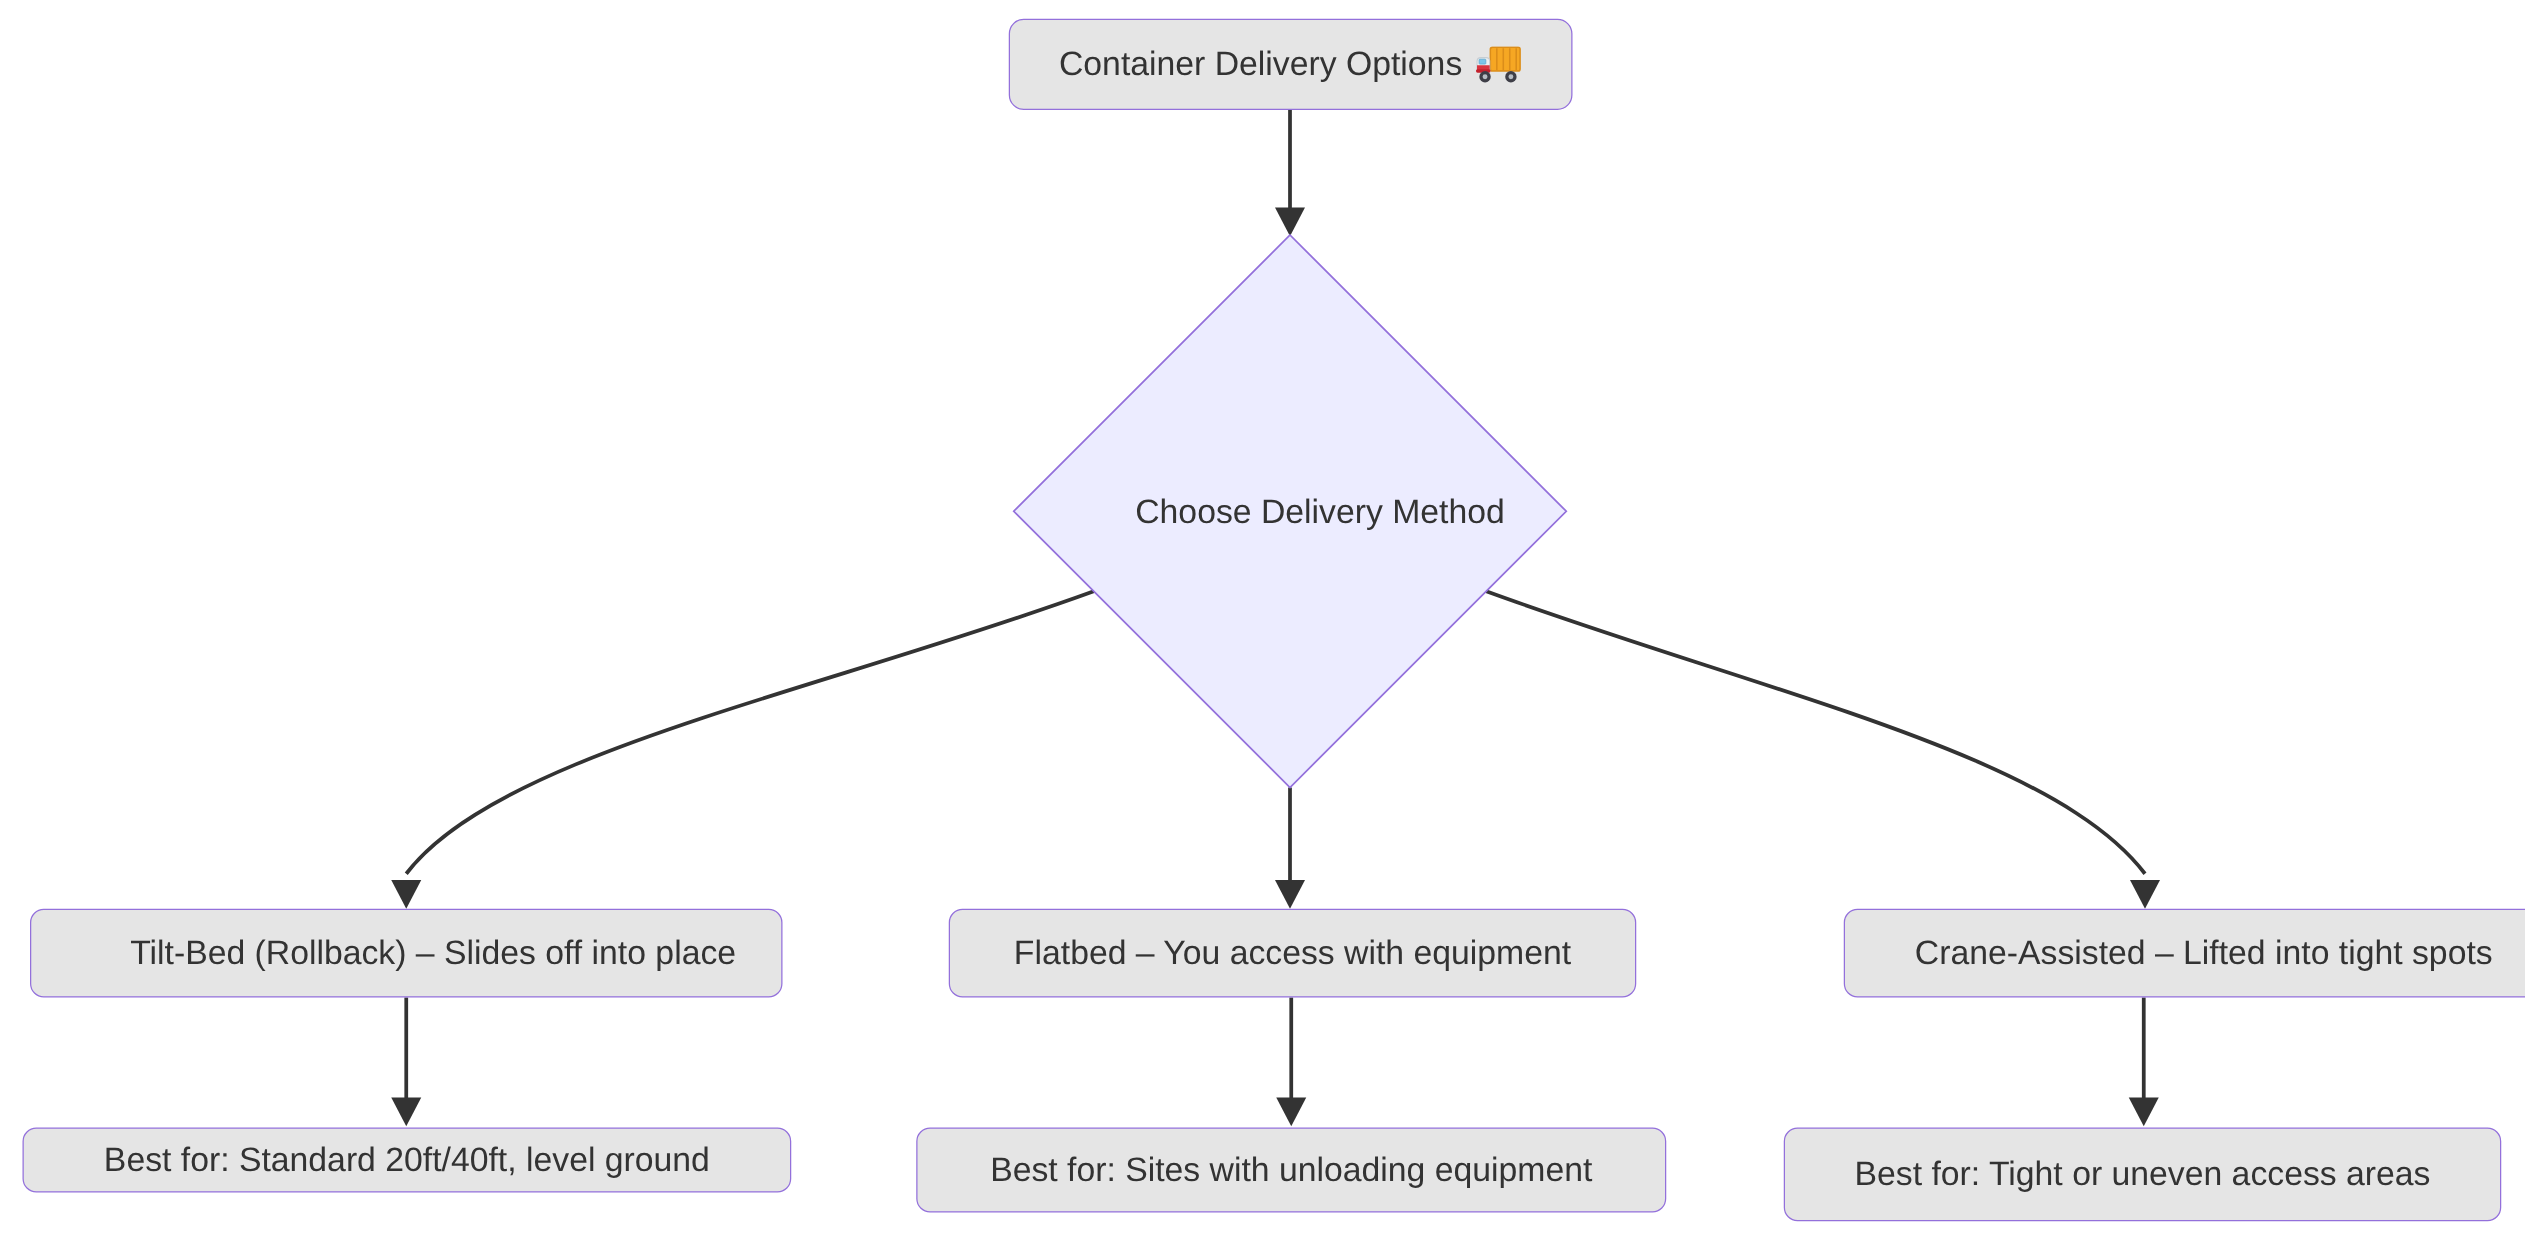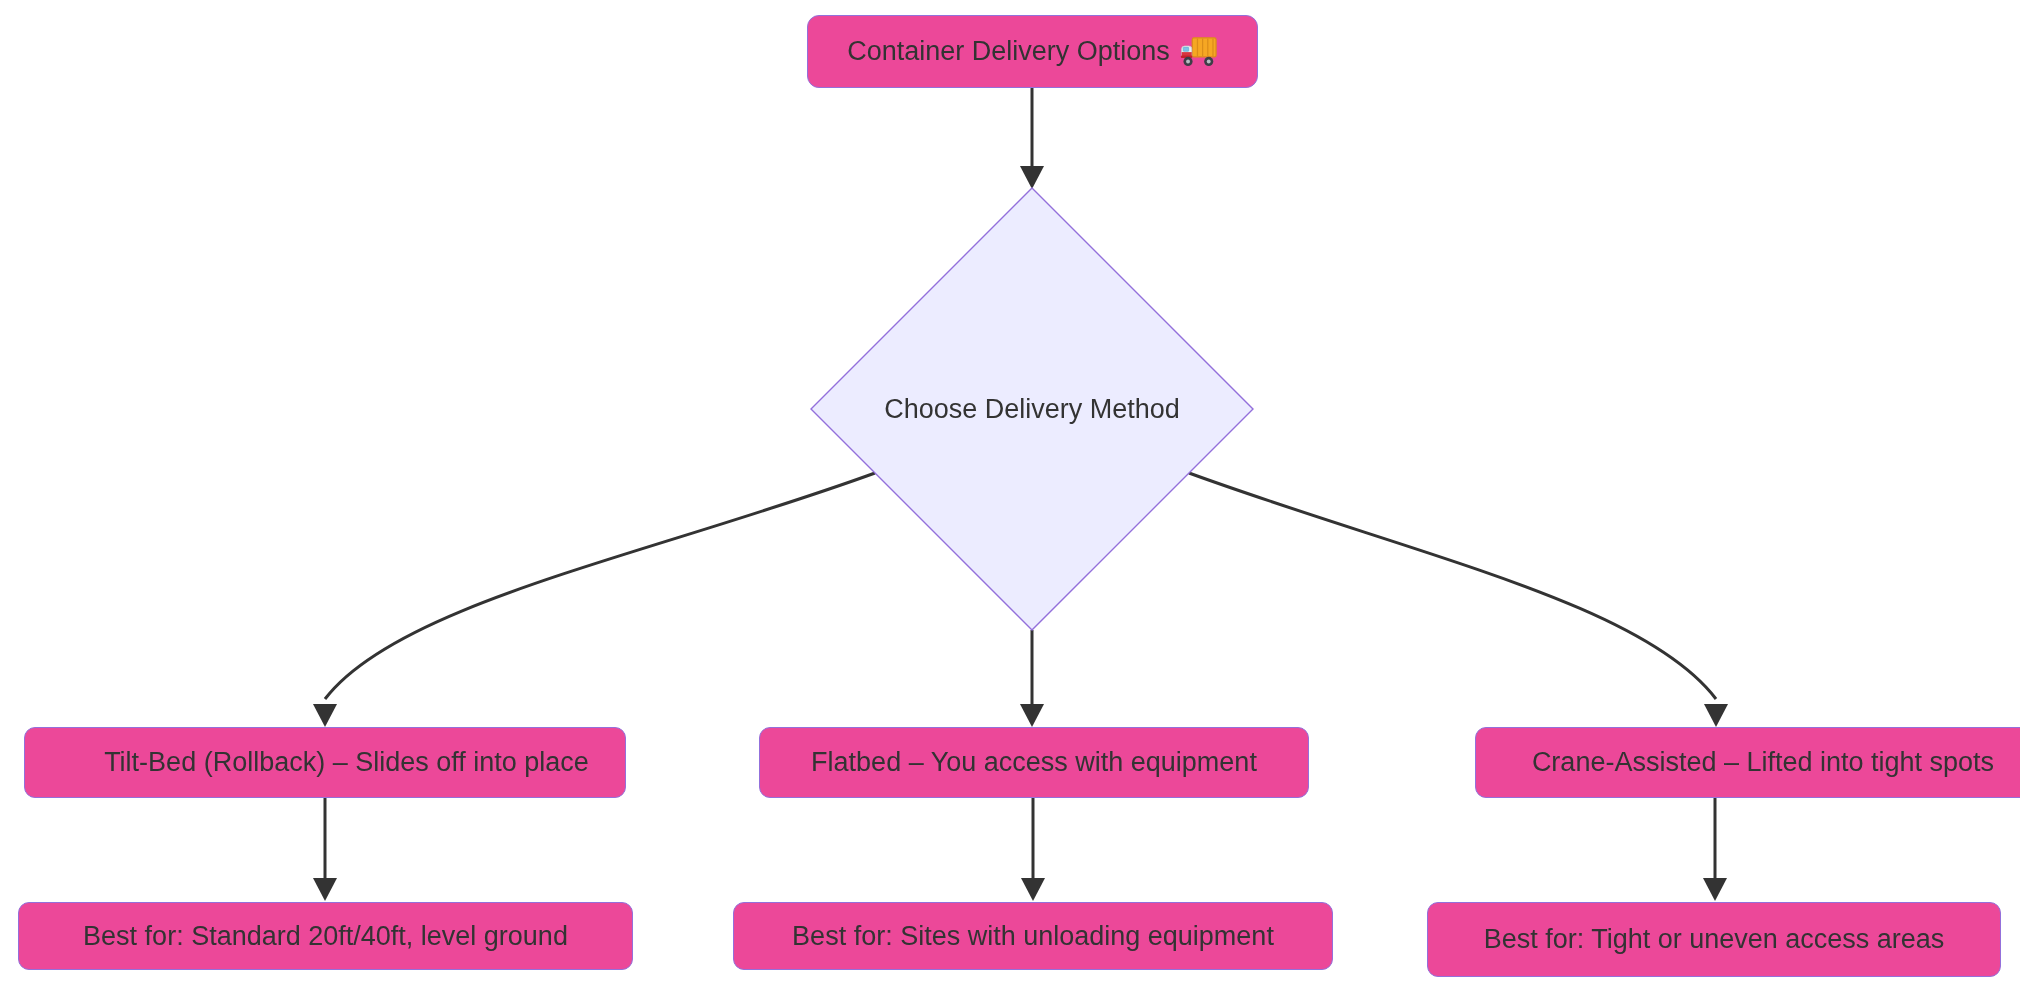--- a/index.html
+++ b/index.html
@@ -32,41 +32,41 @@
     stroke: none;
   }
   .diamond-shape {
     fill: #ECECFF;
     stroke: #9370DB;
     stroke-width: 1.4;
   }
   .node {
     position: absolute;
     box-sizing: border-box;
-    background: #ec4899;
+    background: #e5e5e5;
     border: 1.7px solid #9370DB;
     border-radius: 11px;
     display: flex;
     align-items: center;
     justify-content: center;
     font-size: 27px;
     line-height: 1.2;
     white-space: nowrap;
     color: #333333;
   }
   #node-title { left: 807px; top: 15px; width: 451px; height: 73px; border-radius: 12px; }
   #node-opt-0 { left: 24px;   top: 727px; width: 602px; height: 71px; padding-left: 43px; }
   #node-opt-1 { left: 759px;  top: 727px; width: 550px; height: 71px; }
   #node-opt-2 { left: 1475px; top: 727px; width: 576px; height: 71px; }
-  #node-best-0 { left: 18px;   top: 902px; width: 615px; height: 68px; }
+  #node-best-0 { left: 18px;   top: 902px; width: 615px; height: 52px; }
   #node-best-1 { left: 733px;  top: 902px; width: 600px; height: 68px; }
   #node-best-2 { left: 1427px; top: 902px; width: 574px; height: 75px; }
   #decision-label {
     position: absolute;
-    left: 832px; top: 382px;
+    left: 856px; top: 382px;
     width: 400px; height: 54px;
     display: flex;
     align-items: center;
     justify-content: center;
     font-size: 27px;
     color: #333333;
     white-space: nowrap;
   }
   .truck-icon {
     margin-left: 10px;

